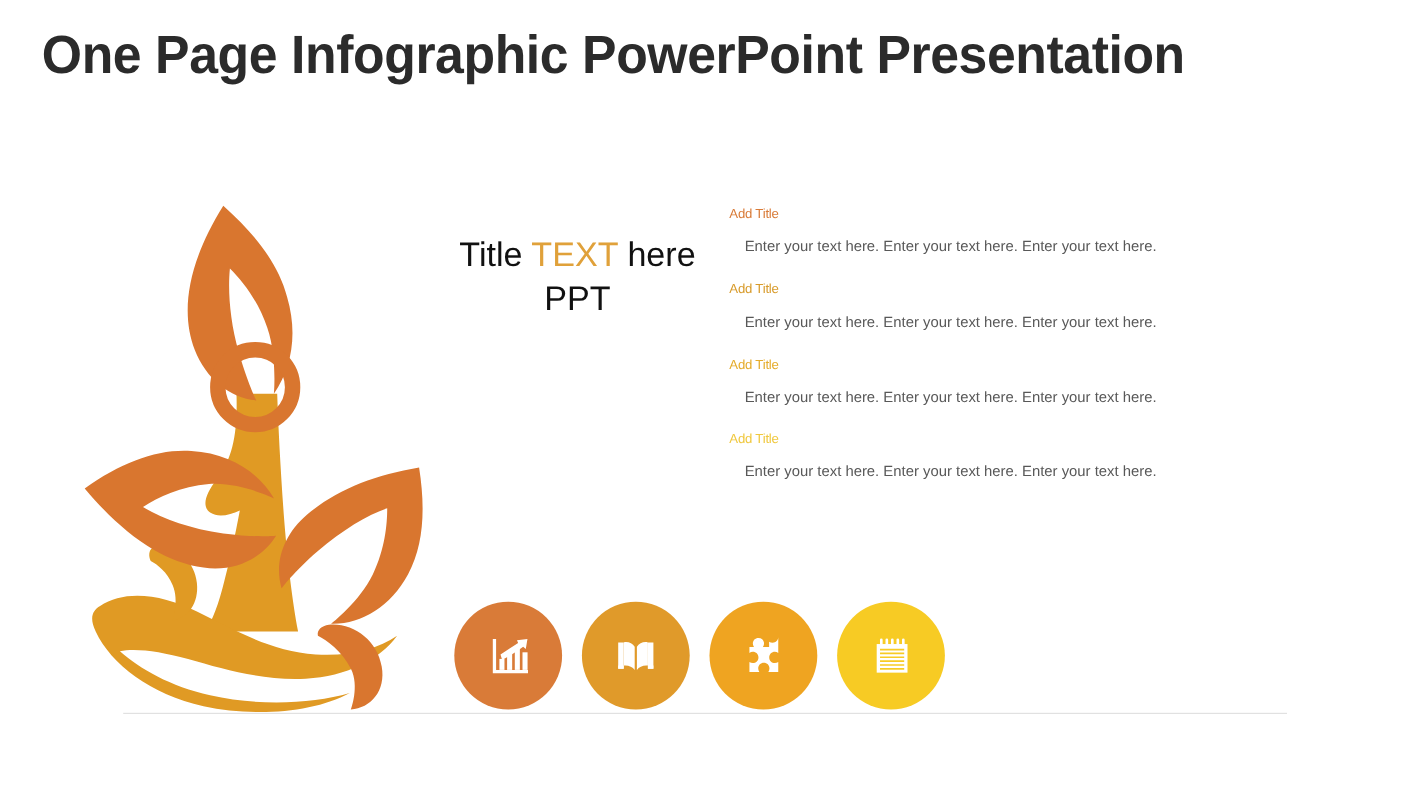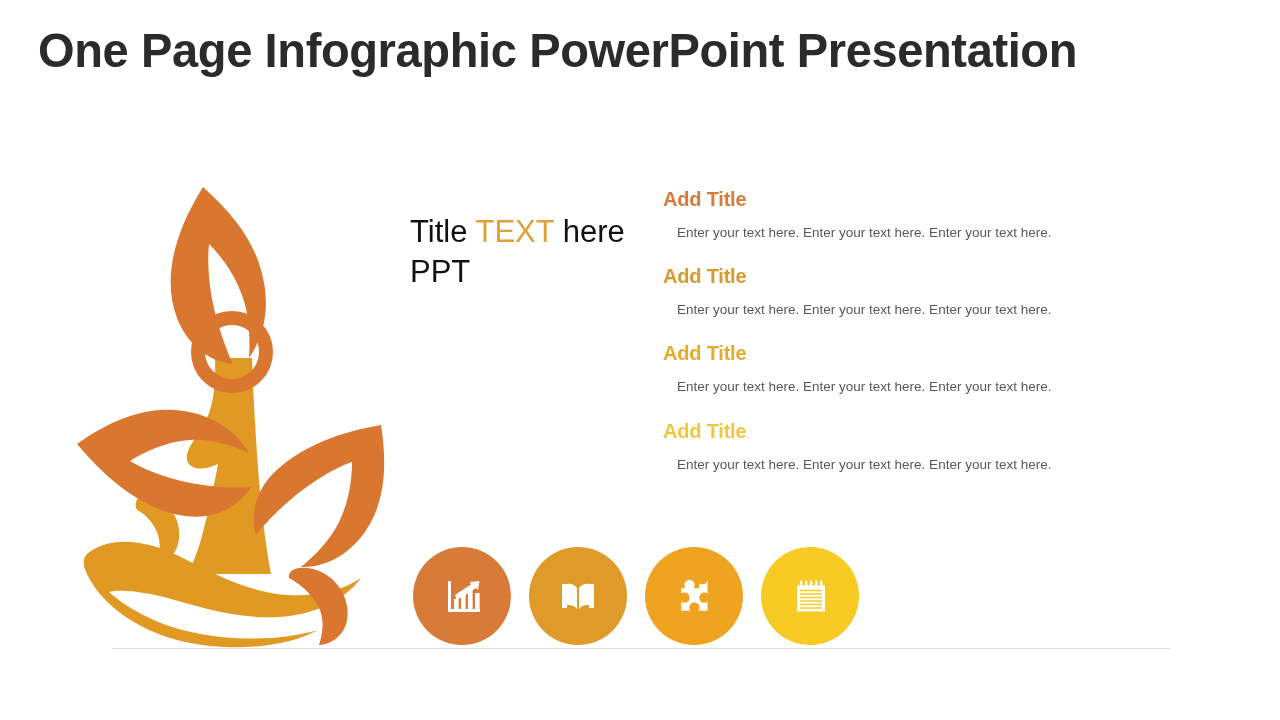--- a/index.html
+++ b/index.html
@@ -45,21 +45,21 @@
     width: 320px;
     height: 480px;
   }
 
   
   .side-title {
     position: absolute;
     left: 410px;
     top: 212px;
     width: 230px;
-    text-align: left;
+    text-align: center;
     font-size: 31px;
     line-height: 1.28;
     color: #111111;
     font-weight: normal;
   }
   .side-title .accent {
     color: #E0A13A;
   }
 
   
@@ -67,22 +67,22 @@
     position: absolute;
     left: 663px;
     top: 188px;
     width: 500px;
   }
   .text-item {
     margin-bottom: 23px;
   }
   .text-item:last-child { margin-bottom: 0; }
   .item-title {
-    font-size: 20px;
-    font-weight: bold;
+    font-size: 12px;
+    font-weight: normal;
     letter-spacing: -0.2px;
     margin: 0 0 11px 0;
     line-height: 1.1;
   }
   .item-body {
     font-size: 13.5px;
     color: #585858;
     margin: 14px;
     line-height: 1.35;
     white-space: nowrap;

